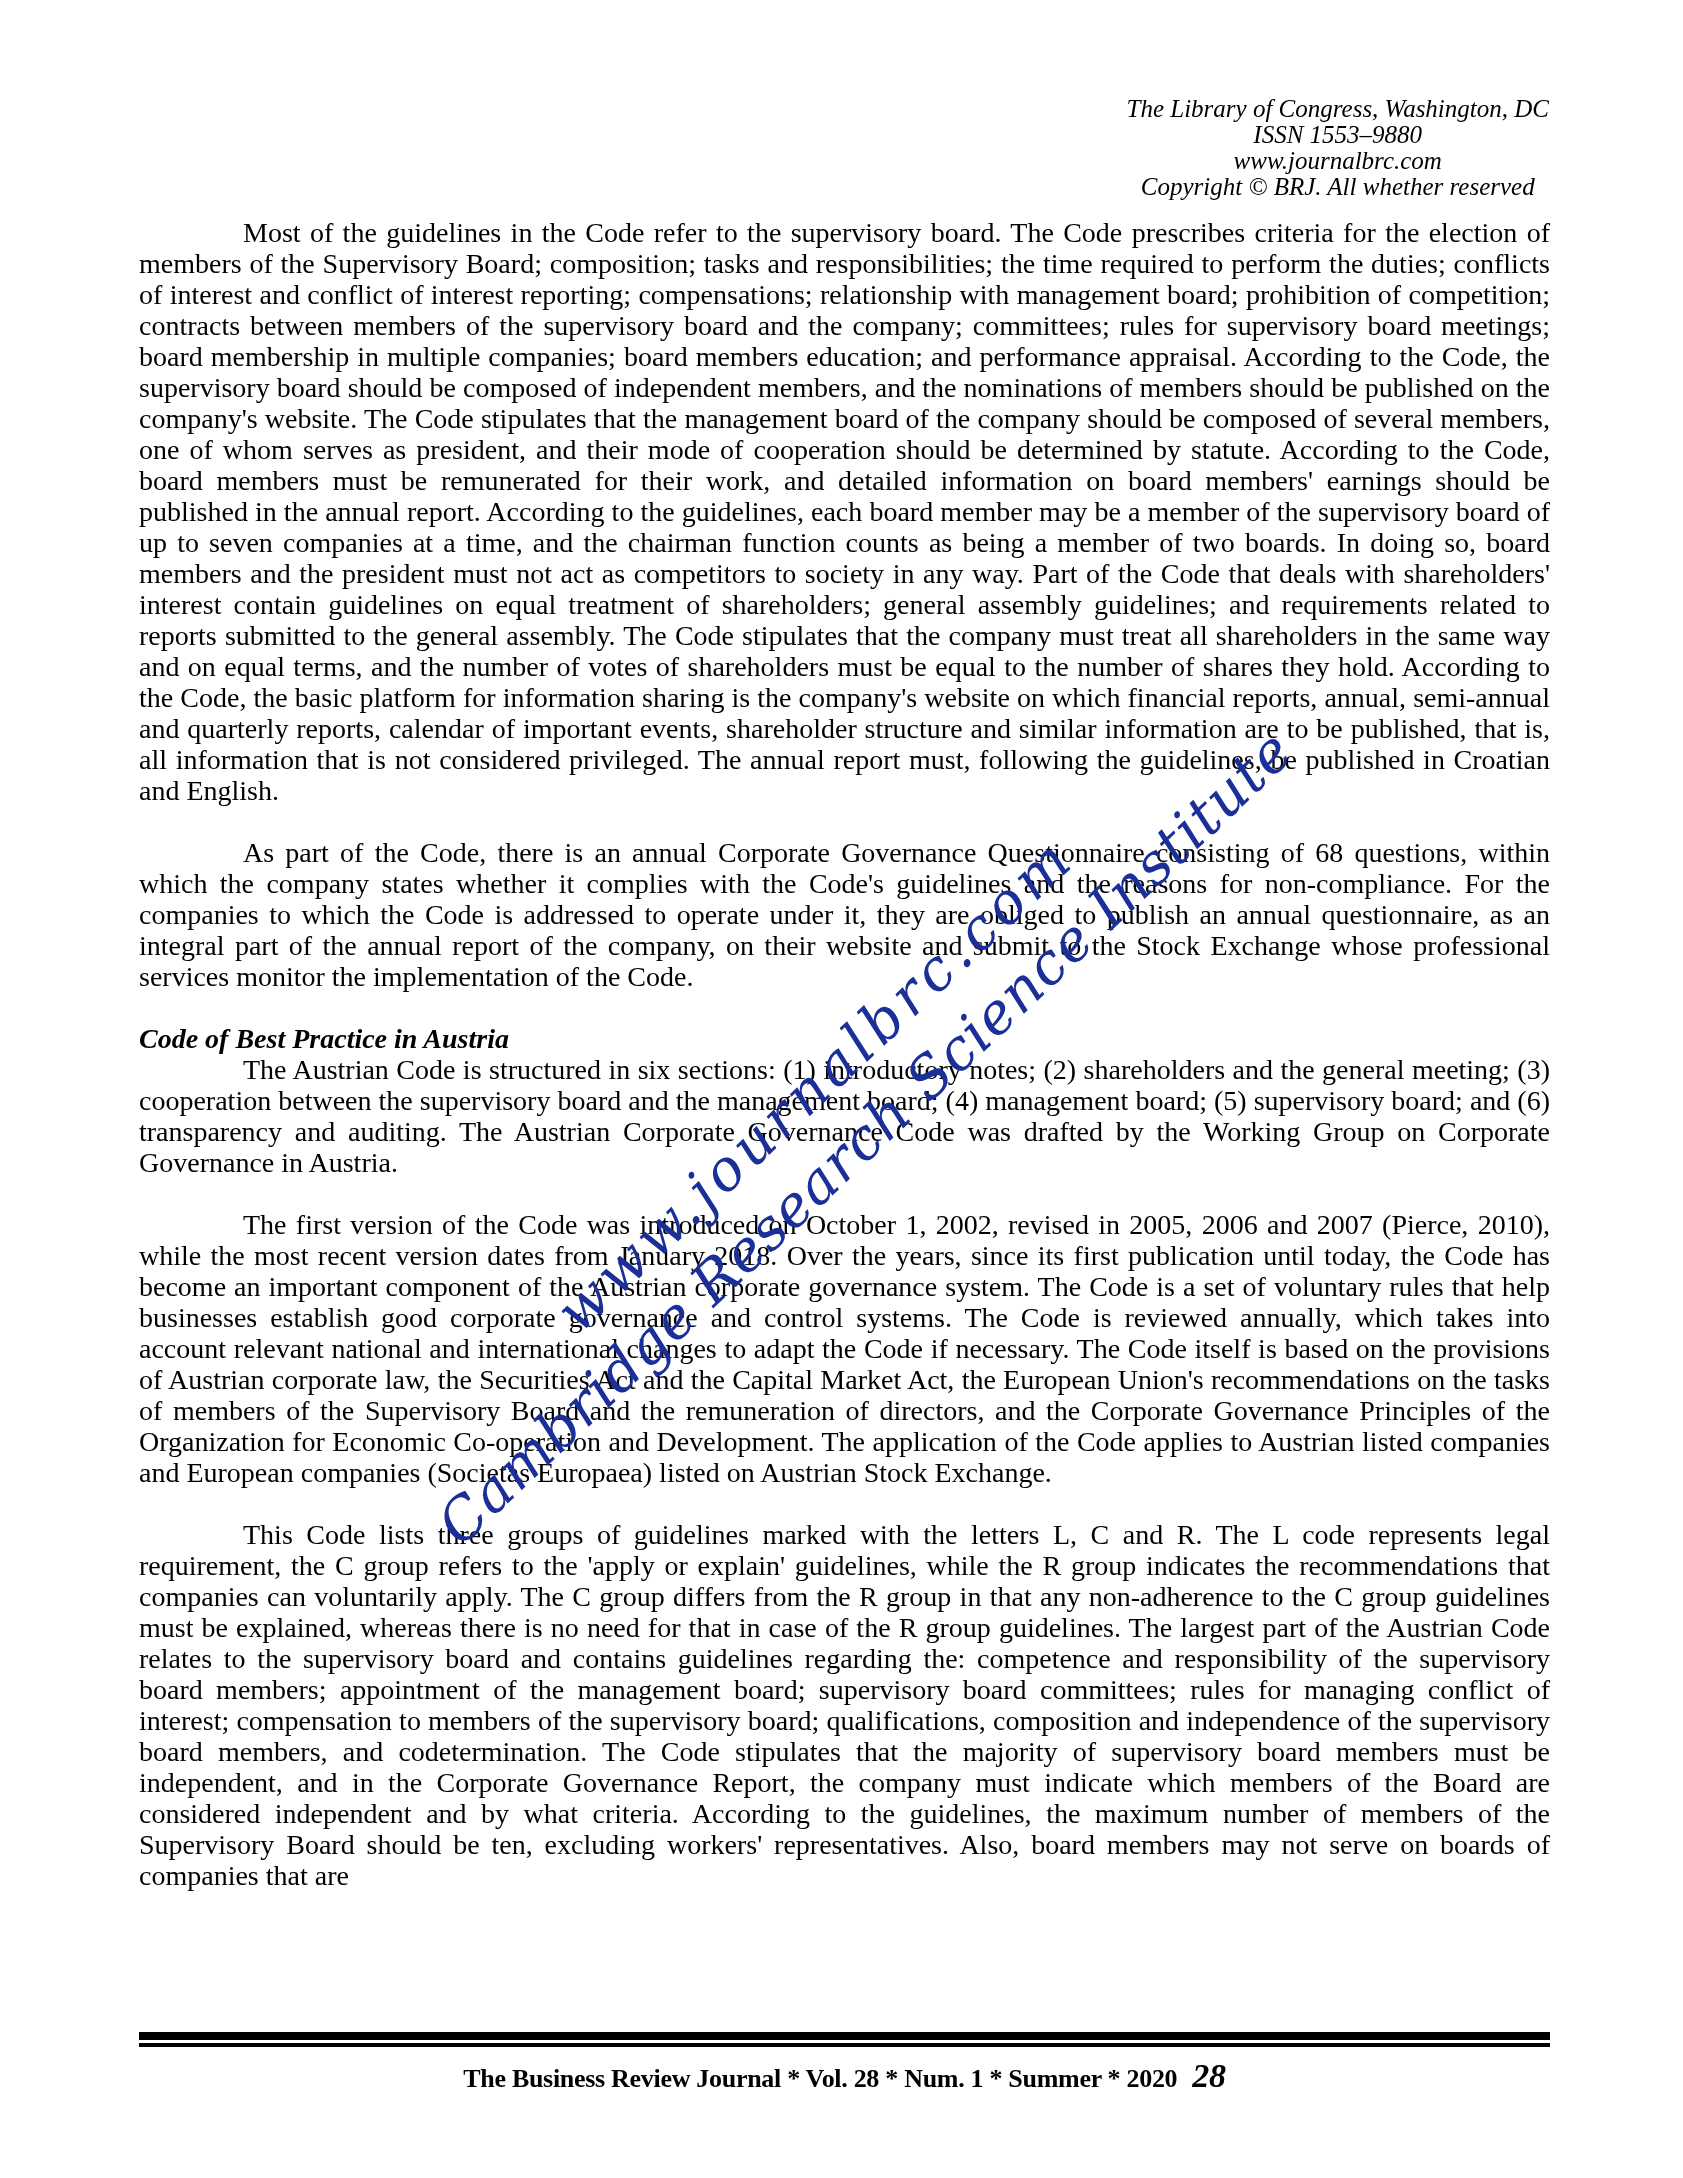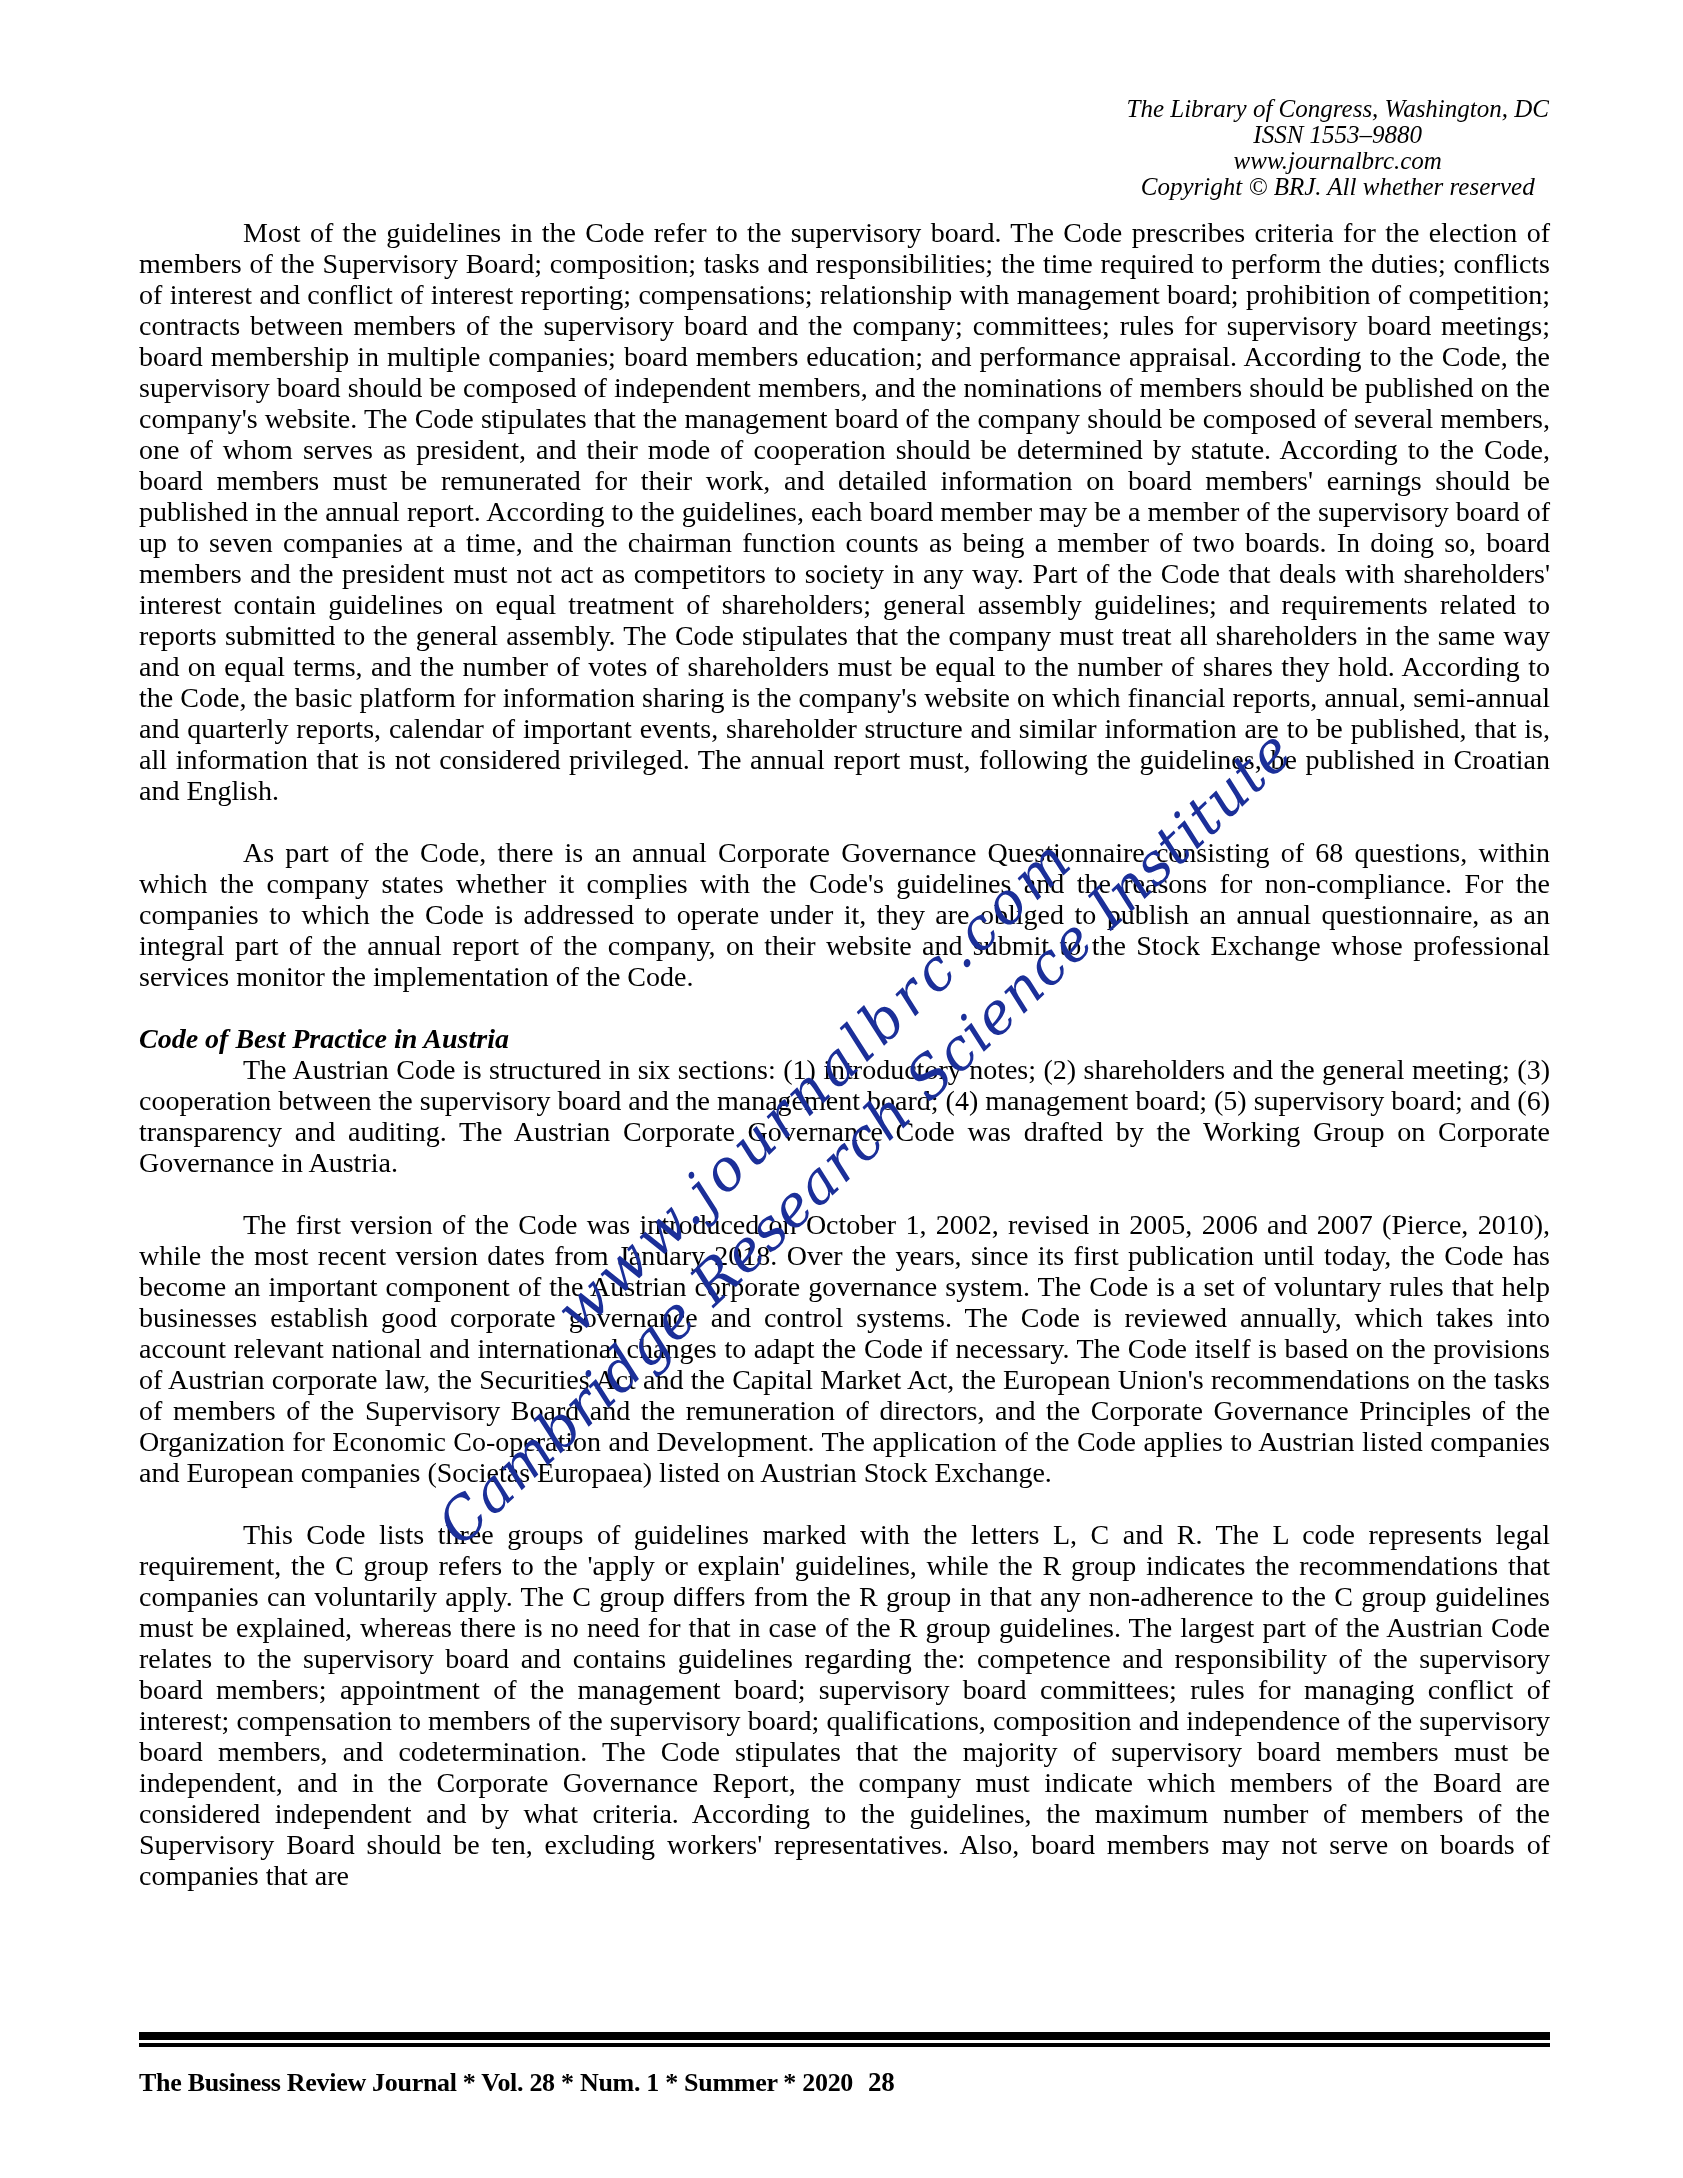--- a/index.html
+++ b/index.html
@@ -61,29 +61,29 @@
   .footer {
     position:absolute;
     left:139px;
     width:1411px;
     top:2032px;
   }
   .rule-thick { height:8px; background:#000; }
   .rule-thin  { height:4px; background:#000; margin-top:3px; }
   .footer-row {
     display:flex;
-    justify-content:flex-start;
+    justify-content:center;
     align-items:baseline;
     font-weight:bold;
     font-size:26px;
-    margin-top:20px;
+    margin-top:10px;
     letter-spacing:-0.3px;
     gap:15px;
   }
-  .page-number { font-size:27px; }
+  .page-number { font-size:34px;font-style:italic; }
 </style>
 </head>
 <body>
 
 <div class="page">
 
   <div class="header">
     <div>The Library of Congress, Washington, DC</div>
     <div>ISSN 1553–9880</div>
     <div>www.journalbrc.com</div>

